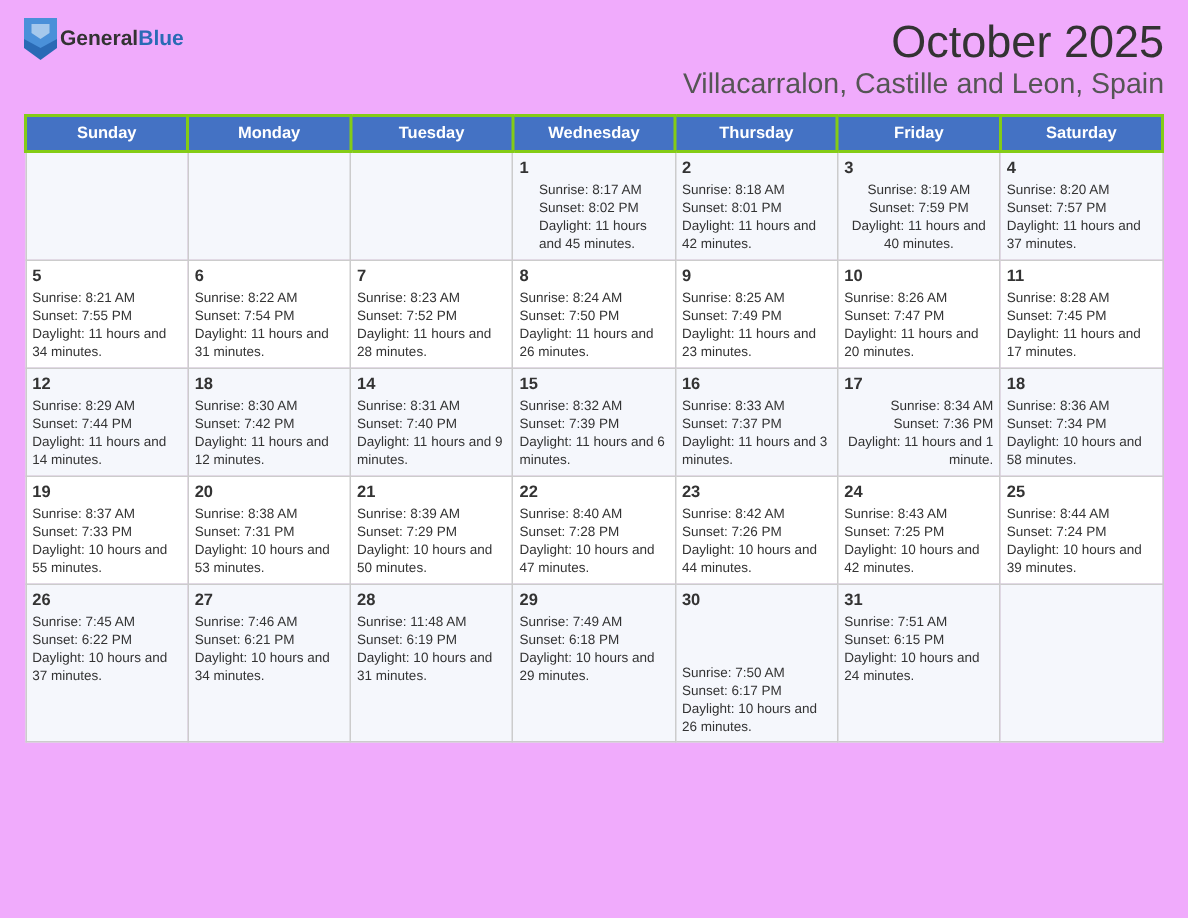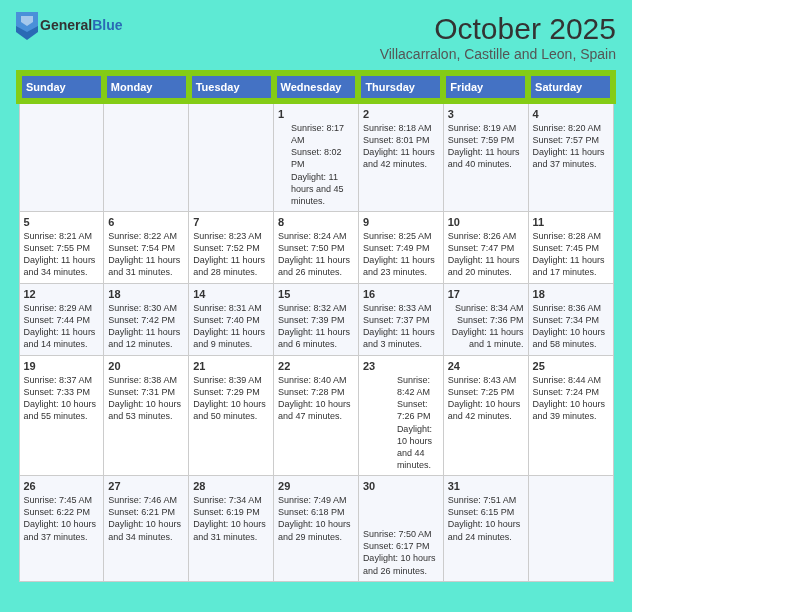--- a/index.html
+++ b/index.html
@@ -4,23 +4,23 @@
   <style>
     * { box-sizing: border-box; margin: 0; padding: 0; }
     body {
       font-family: Arial, sans-serif;
       background: #fff;
       width: 792px;
       height: 612px;
       overflow: hidden;
     }
     .page {
-      width: 632px;
+      width: 792px;
       height: 612px;
-      background: #5eead4;
+      background: #f0abfc;
       padding: 12px 16px;
     }
     .header {
       display: flex;
       justify-content: space-between;
       align-items: flex-start;
       margin-bottom: 8px;
     }
     .logo {
       display: flex;
@@ -36,36 +36,36 @@
     .logo-blue { color: #2a6ab5; }
     .title-block {
       text-align: right;
     }
     .month-title {
       font-size: 30px;
       font-weight: normal;
       color: #333;
     }
     .subtitle {
-      font-size: 14px;
+      font-size: 19px;
       color: #555;
     }
     table {
       width: 100%;
       border-collapse: collapse;
       table-layout: fixed;
     }
     thead tr th {
       background: #4472c4;
       color: #fff;
       font-size: 11px;
       font-weight: bold;
       padding: 5px 4px;
-      text-align: left;
-      border: 6px solid #84cc16;
+      text-align: center;
+      border: 2px solid #84cc16;
     }
     tbody tr td {
       border: 1px solid #ccc;
       vertical-align: top;
       padding: 4px 4px;
       font-size: 9.5px;
       color: #333;
       height: 72px;
       background: #fff;
     }
@@ -134,21 +134,21 @@
 Daylight: 11 hours and 45 minutes.</div>
           </td>
           <td>
             <span class="day-num">2</span>
             <div class="cell-info" style="white-space: pre-line;">Sunrise: 8:18 AM
 Sunset: 8:01 PM
 Daylight: 11 hours and 42 minutes.</div>
           </td>
           <td>
             <span class="day-num">3</span>
-            <div class="cell-info" style="white-space: pre-line;">Sunrise: 8:19 AM
+            <div class="cell-info" style="white-space: pre-line; text-align: center;">Sunrise: 8:19 AM
 Sunset: 7:59 PM
 Daylight: 11 hours and 40 minutes.</div>
           </td>
           <td>
             <span class="day-num">4</span>
             <div class="cell-info" style="white-space: pre-line;">Sunrise: 8:20 AM
 Sunset: 7:57 PM
 Daylight: 11 hours and 37 minutes.</div>
           </td>
         </tr>
@@ -260,21 +260,21 @@
 Daylight: 10 hours and 50 minutes.</div>
           </td>
           <td>
             <span class="day-num">22</span>
             <div class="cell-info" style="white-space: pre-line;">Sunrise: 8:40 AM
 Sunset: 7:28 PM
 Daylight: 10 hours and 47 minutes.</div>
           </td>
           <td>
             <span class="day-num">23</span>
-            <div class="cell-info" style="white-space: pre-line; margin-left: 34px;">Sunrise: 8:42 AM
+            <div class="cell-info" style="white-space: pre-line;">Sunrise: 8:42 AM
 Sunset: 7:26 PM
 Daylight: 10 hours and 44 minutes.</div>
           </td>
           <td>
             <span class="day-num">24</span>
             <div class="cell-info" style="white-space: pre-line;">Sunrise: 8:43 AM
 Sunset: 7:25 PM
 Daylight: 10 hours and 42 minutes.</div>
           </td>
           <td>
@@ -292,21 +292,21 @@
 Daylight: 10 hours and 37 minutes.</div>
           </td>
           <td>
             <span class="day-num">27</span>
             <div class="cell-info" style="white-space: pre-line;">Sunrise: 7:46 AM
 Sunset: 6:21 PM
 Daylight: 10 hours and 34 minutes.</div>
           </td>
           <td>
             <span class="day-num">28</span>
-            <div class="cell-info" style="white-space: pre-line;">Sunrise: 7:34 AM
+            <div class="cell-info" style="white-space: pre-line;">Sunrise: 11:48 AM
 Sunset: 6:19 PM
 Daylight: 10 hours and 31 minutes.</div>
           </td>
           <td>
             <span class="day-num">29</span>
             <div class="cell-info" style="white-space: pre-line;">Sunrise: 7:49 AM
 Sunset: 6:18 PM
 Daylight: 10 hours and 29 minutes.</div>
           </td>
           <td>

